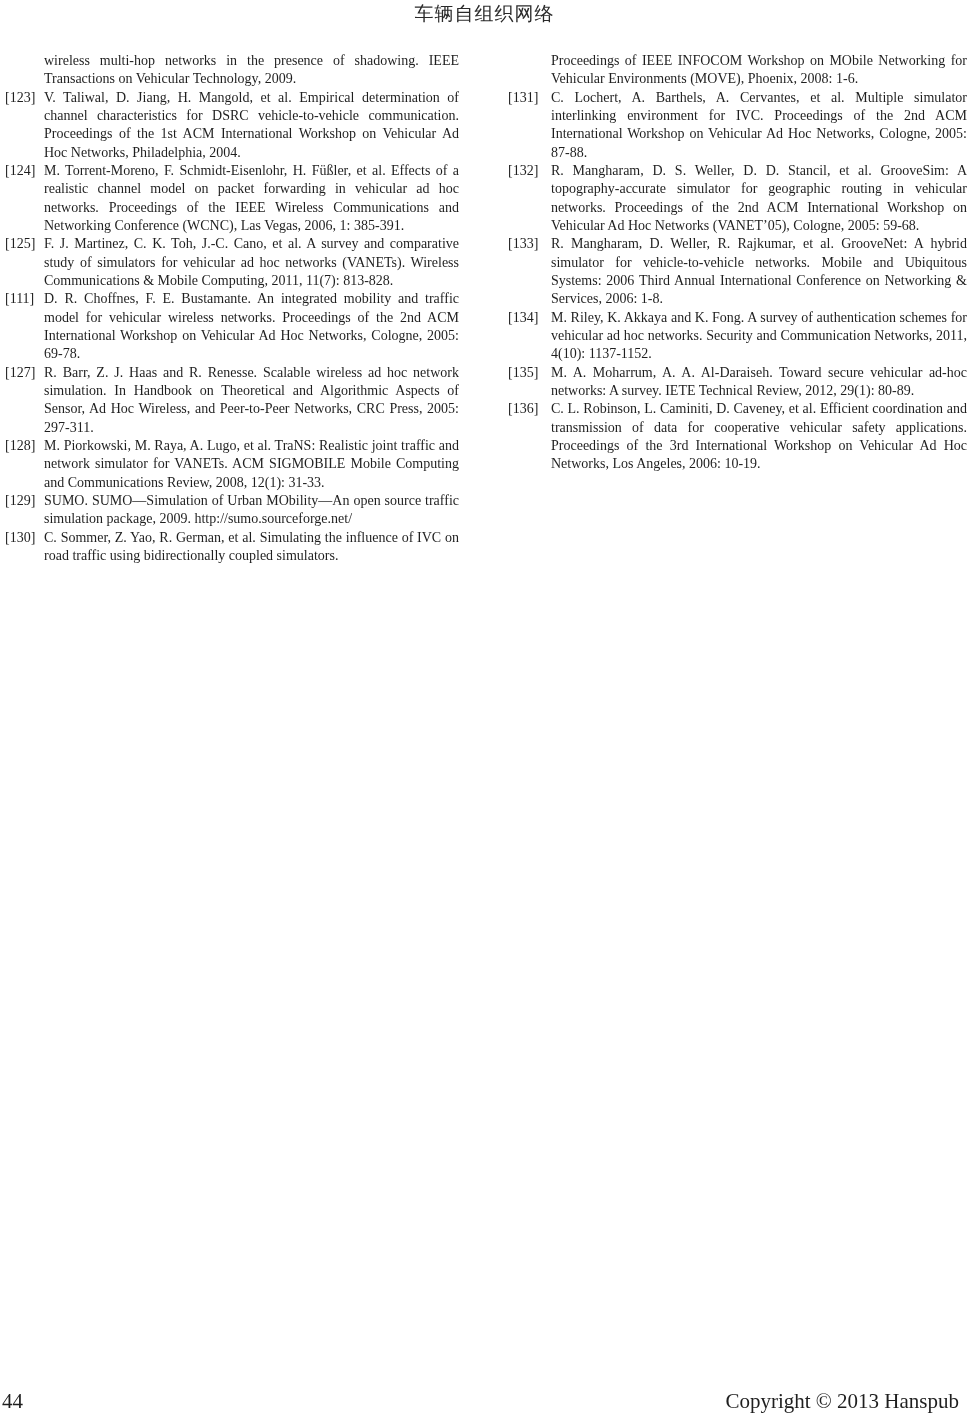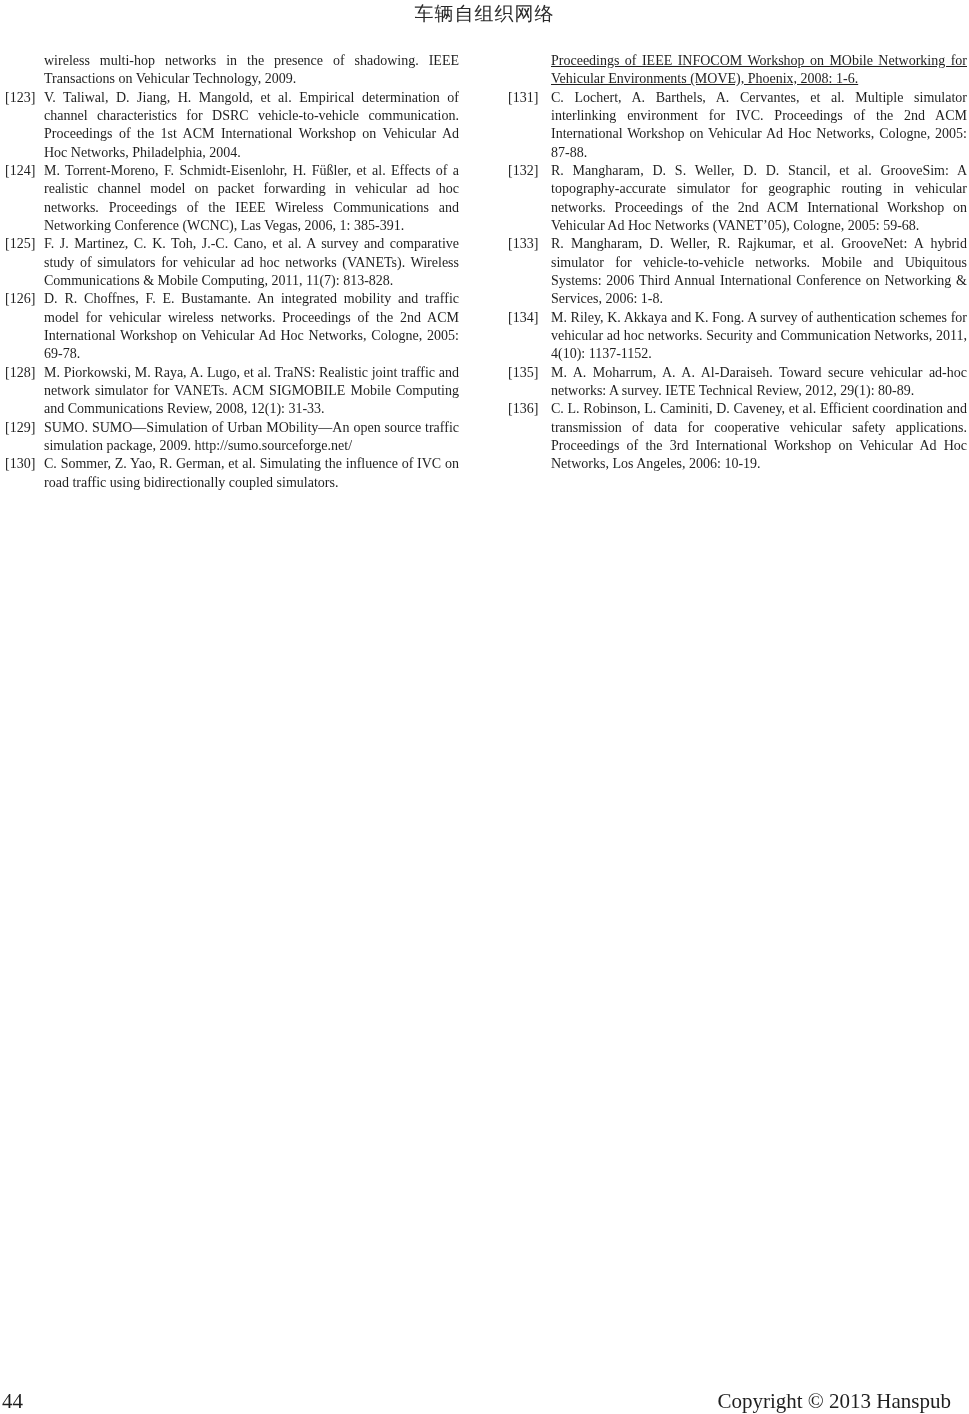--- a/index.html
+++ b/index.html
@@ -38,21 +38,21 @@
     font-size: 14px;
     line-height: 18.33px;
     text-align: justify;
   }
   .col-left  { left: 5px;  width: 454px; }
   .col-right { left: 508px; width: 459px; }
   .cont-para {
     padding-left: 39px;
     text-align: justify;
   }
-  .col-right .cont-para { padding-left: 43px; text-decoration: underline; }
+  .col-right .cont-para { padding-left: 43px; }
   .ref-entry {
     position: relative;
     padding-left: 39px;
     text-align: justify;
   }
   .col-right .ref-entry { padding-left: 43px; }
   .ref-num {
     position: absolute;
     left: 0;
     top: 0;
@@ -67,21 +67,21 @@
     font-size: 21px;
     line-height: 20px;
   }
   .page-number {
     position: absolute;
     left: 2px;
     top: 0;
   }
   .copyright {
     position: absolute;
-    right: 18px;
+    right: 10px;
     top: 0;
     text-align: center;
   }
 </style>
 </head>
 <body>
 
 <div class="page">
 
   <div class="header">
@@ -93,21 +93,24 @@
     <div class="ref-entry">
       <span class="ref-num">[123]</span><span class="ref-text">V. Taliwal, D. Jiang, H. Mangold, et al. Empirical determination of channel characteristics for DSRC vehicle-to-vehicle communication. Proceedings of the 1st ACM International Workshop on Vehicular Ad Hoc Networks, Philadelphia, 2004.</span>
     </div>
     <div class="ref-entry">
       <span class="ref-num">[124]</span><span class="ref-text">M. Torrent-Moreno, F. Schmidt-Eisenlohr, H. Füßler, et al. Effects of a realistic channel model on packet forwarding in vehicular ad hoc networks. Proceedings of the IEEE Wireless Communications and Networking Conference (WCNC), Las Vegas, 2006, 1: 385-391.</span>
     </div>
     <div class="ref-entry">
       <span class="ref-num">[125]</span><span class="ref-text">F. J. Martinez, C. K. Toh, J.-C. Cano, et al. A survey and comparative study of simulators for vehicular ad hoc networks (VANETs). Wireless Communications &amp; Mobile Computing, 2011, 11(7): 813-828.</span>
     </div>
     <div class="ref-entry">
-      <span class="ref-num">[126]</span><span class="ref-text">D. R. Choffnes, F. E. Bustamante. An integrated mobility and traffic model for vehicular wireless networks. Proceedings of the 2nd ACM International Workshop on Vehicular Ad Hoc Networks, Cologne, 2005: 69-78.</span>
+      <span class="ref-num">[111]</span><span class="ref-text">D. R. Choffnes, F. E. Bustamante. An integrated mobility and traffic model for vehicular wireless networks. Proceedings of the 2nd ACM International Workshop on Vehicular Ad Hoc Networks, Cologne, 2005: 69-78.</span>
+    </div>
+    <div class="ref-entry">
+      <span class="ref-num">[127]</span><span class="ref-text">R. Barr, Z. J. Haas and R. Renesse. Scalable wireless ad hoc network simulation. In Handbook on Theoretical and Algorithmic Aspects of Sensor, Ad Hoc Wireless, and Peer-to-Peer Networks, CRC Press, 2005: 297-311.</span>
     </div>
     <div class="ref-entry">
       <span class="ref-num">[128]</span><span class="ref-text">M. Piorkowski, M. Raya, A. Lugo, et al. TraNS: Realistic joint traffic and network simulator for VANETs. ACM SIGMOBILE Mobile Computing and Communications Review, 2008, 12(1): 31-33.</span>
     </div>
     <div class="ref-entry">
       <span class="ref-num">[129]</span><span class="ref-text">SUMO. SUMO—Simulation of Urban MObility—An open source traffic simulation package, 2009. http://sumo.sourceforge.net/</span>
     </div>
     <div class="ref-entry">
       <span class="ref-num">[130]</span><span class="ref-text">C. Sommer, Z. Yao, R. German, et al. Simulating the influence of IVC on road traffic using bidirectionally coupled simulators.</span>
     </div>

